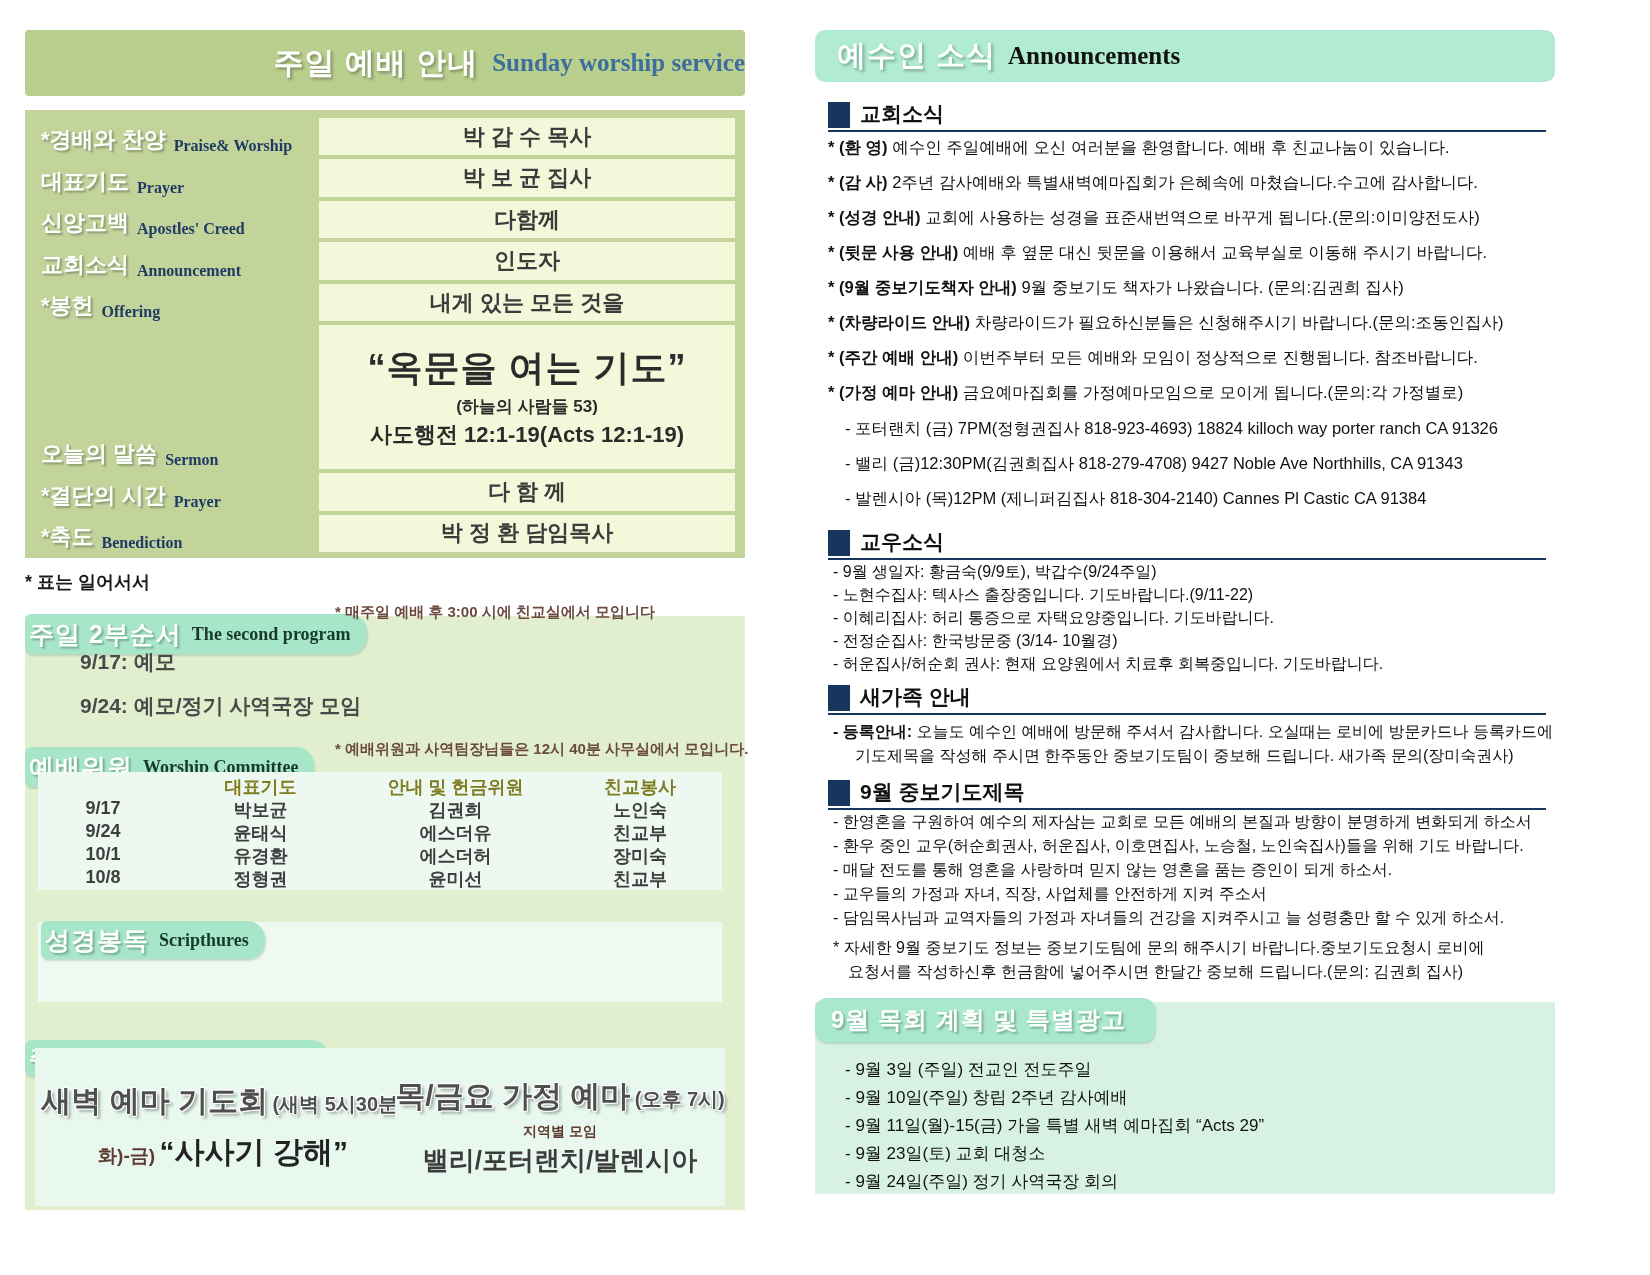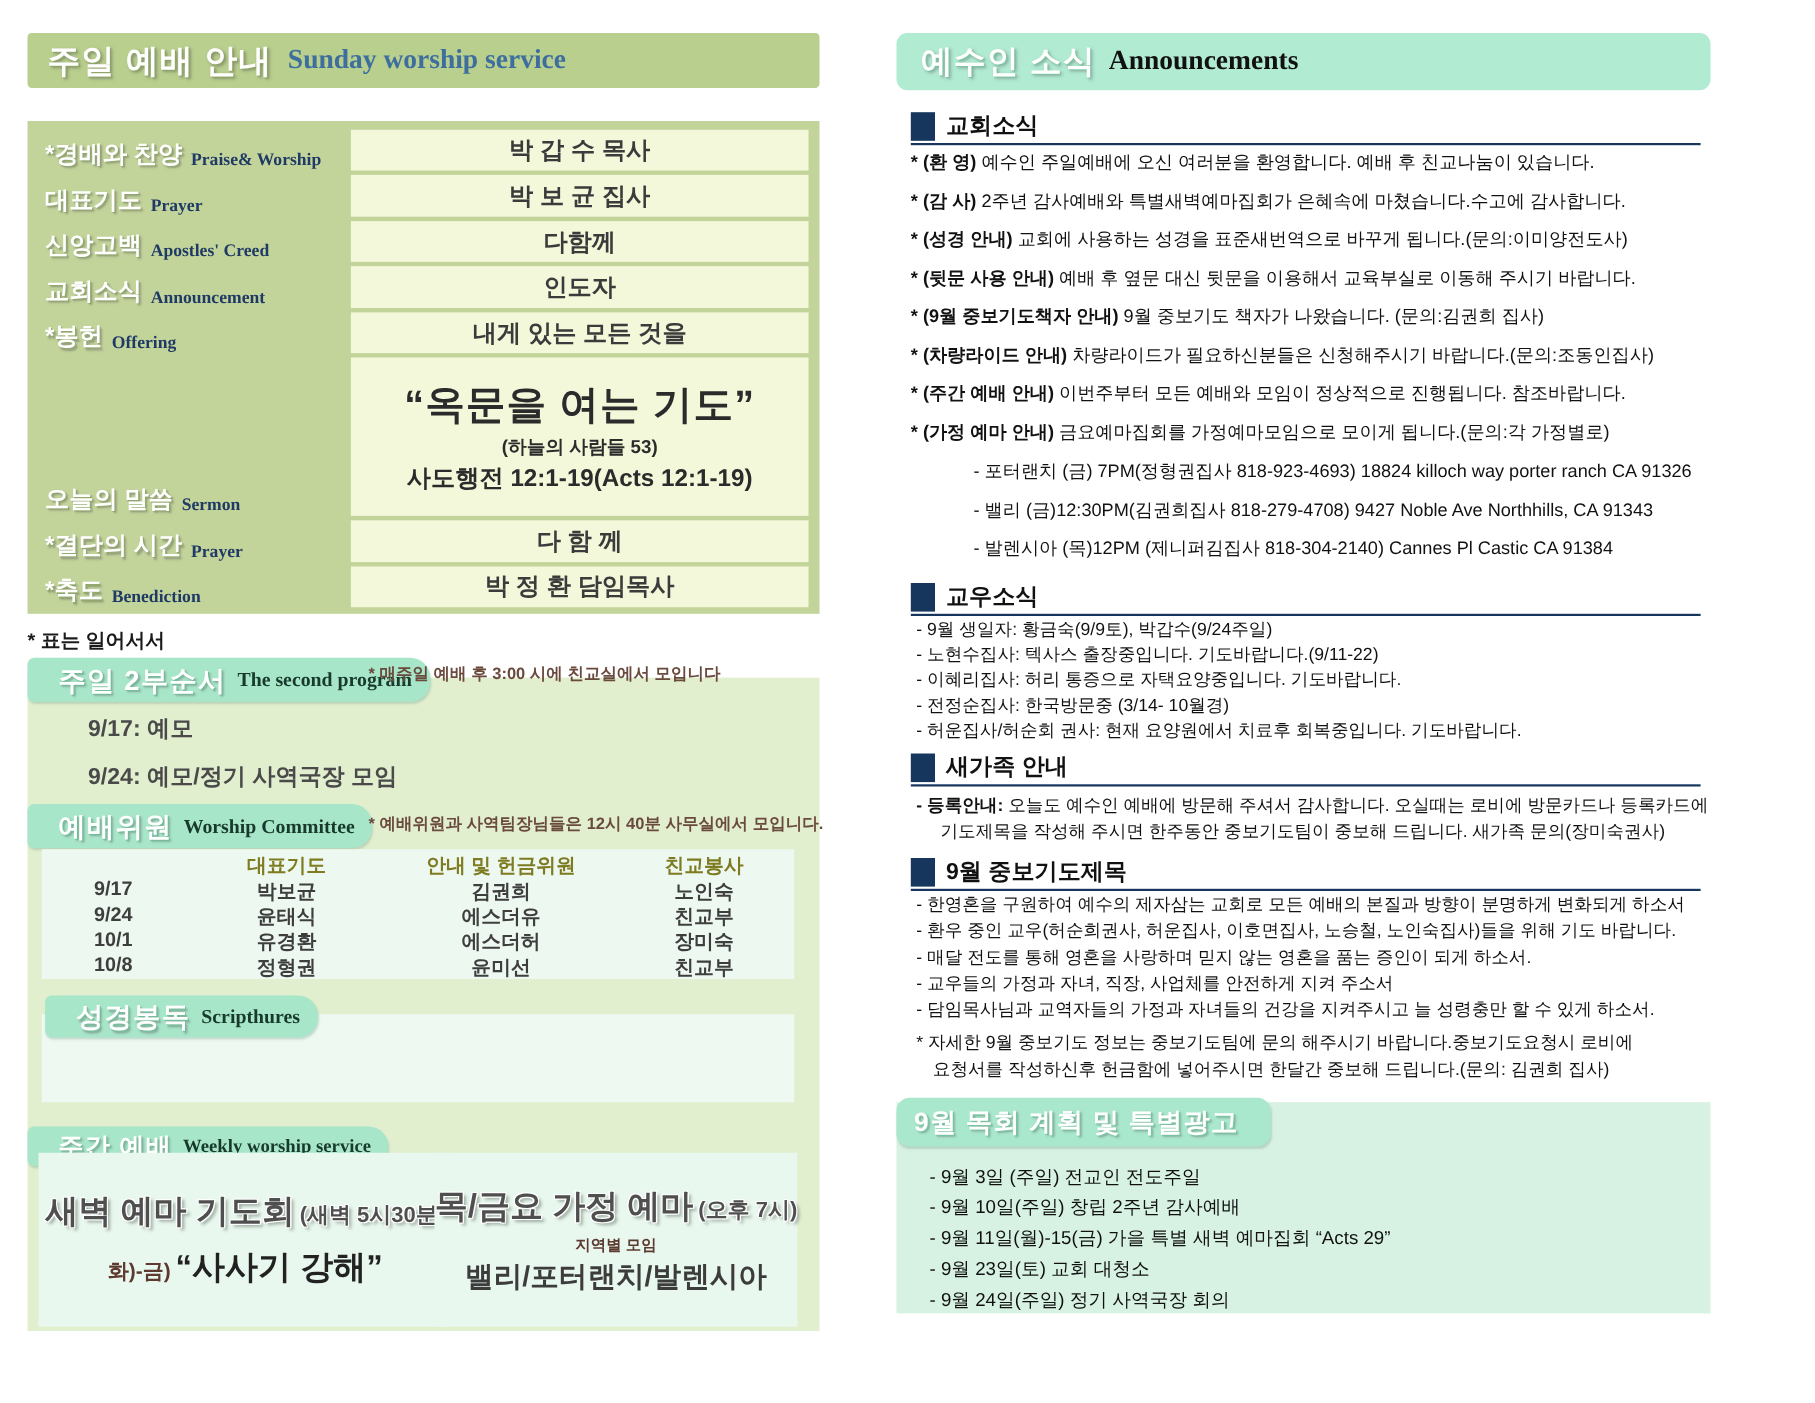--- a/index.html
+++ b/index.html
@@ -1,22 +1,22 @@
 <!DOCTYPE html>
 <html><head>
 <meta charset="utf-8">
 <style>
   * { margin:0; padding:0; box-sizing:border-box; }
   html,body { width:1650px; height:1275px; background:#ffffff; overflow:hidden;
     font-family:"Liberation Sans","DejaVu Sans",sans-serif; }
   #page { position:relative; width:1650px; height:1275px; background:#fff; }
 
   
-  .lh-band { position:absolute; left:25px; top:30px; width:720px; height:50px;
-    background:#b9cf8d; border-radius:4px; display:flex; align-items:center; padding-left:18px; }
+  .lh-band { position:absolute; left:25px; top:30px; width:720px; height:66px;
+    background:#b9cf8d; border-radius:4px; display:flex; align-items:center; padding-left:18px;justify-content:flex-end; }
   .lh-ko { font-size:30px; font-weight:bold; color:#ffffff;
     text-shadow:1px 1px 0 #8fa664, 2px 2px 3px rgba(80,80,80,.55); letter-spacing:1px; }
   .lh-en { font-family:"Liberation Serif","DejaVu Serif",serif; font-size:25px; font-weight:bold;
     color:#3d6e9e; margin-left:14px; }
   .lh-sub { position:absolute; left:25px; top:82px; width:720px; height:24px;
     font-size:16px; font-weight:bold; color:#1a1a1a; display:flex; gap:40px; padding-left:14px; }
 
   .order-table { position:absolute; left:25px; top:110px; width:720px; height:448px;
     background:#c3d49b; padding:8px 10px 6px 0; display:flex; flex-direction:column; gap:4px; }
   .od-row { display:flex; gap:6px; }
@@ -29,21 +29,21 @@
     align-items:center; justify-content:center; font-size:22px; font-weight:bold; color:#3b3b3b; }
   .sermon-title { font-size:36px; font-weight:bold; color:#2b2b2b; letter-spacing:1px; }
   .sermon-sub { font-size:17px; font-weight:bold; color:#2b2b2b; margin-top:2px; }
   .sermon-ref { font-size:22px; font-weight:bold; color:#2b2b2b; margin-top:2px; }
 
   .standing-note { position:absolute; left:25px; top:570px; font-size:18px; font-weight:bold; color:#1a1a1a; }
 
   .green-area { position:absolute; left:25px; top:616px; width:720px; height:594px; background:#e1efcf; }
 
   .pill { position:absolute; background:#a8e6c9; border-radius:6px 18px 18px 6px;
-    display:flex; align-items:center; padding:0 16px 0 28px; box-shadow:1px 2px 2px rgba(120,160,140,.35); }
+    display:flex; align-items:center; padding:0 16px 0 4px; box-shadow:1px 2px 2px rgba(120,160,140,.35);margin-top:16px; }
   .pill-ko { font-size:25px; font-weight:bold; color:#ffffff;
     text-shadow:1px 1px 0 #6fbf9b, 2px 2px 2px rgba(90,90,90,.45); letter-spacing:1px; }
   .pill-en { font-family:"Liberation Serif","DejaVu Serif",serif; font-size:18px; font-weight:bold;
     color:#173a2c; margin-left:10px; }
   .brown-note { position:absolute; font-size:15px; font-weight:bold; color:#6b4a3e; }
 
   .sp-items { position:absolute; left:80px; top:648px; font-size:21px; font-weight:bold; color:#4a4a4a; }
   .sp-items div { margin-bottom:16px; }
 
   .wc-table { position:absolute; left:38px; top:772px; width:684px; height:118px; background:#edf8f0;
@@ -72,21 +72,21 @@
     color:#111; margin-left:12px; }
 
   .sec-head { position:absolute; left:828px; width:718px; border-bottom:2px solid #17365d;
     display:flex; align-items:flex-end; padding-bottom:2px; }
   .sec-sq { width:22px; height:26px; background:#17365d; margin-right:10px; }
   .sec-title { font-size:21px; font-weight:bold; color:#111; }
 
   .cn-item { position:absolute; left:828px; width:724px; font-size:16.5px; color:#111;
     white-space:nowrap; }
   .cn-item b { font-weight:bold; }
-  .sub-item { position:absolute; left:845px; width:710px; font-size:16.5px; color:#111; white-space:nowrap;margin-left:40px; }
+  .sub-item { position:absolute; left:845px; width:710px; font-size:16.5px; color:#111; white-space:nowrap; }
 
   .news-item { position:absolute; left:833px; width:715px; font-size:16px; color:#111; white-space:nowrap; }
   .pr-item   { position:absolute; left:833px; width:715px; font-size:16px; color:#111; white-space:nowrap; }
   .pr-note   { position:absolute; left:833px; width:715px; font-size:16px; color:#111; white-space:nowrap; }
 
   .plan-box { position:absolute; left:815px; top:1002px; width:740px; height:192px; background:#d7f2e2; }
   .plan-tab { position:absolute; left:815px; top:998px; width:340px; height:44px; background:#a9e8cd;
     border-radius:12px; display:flex; align-items:center; padding-left:16px;
     box-shadow:1px 2px 2px rgba(120,160,140,.35); }
   .plan-tab span { font-size:24px; font-weight:bold; color:#ffffff;

